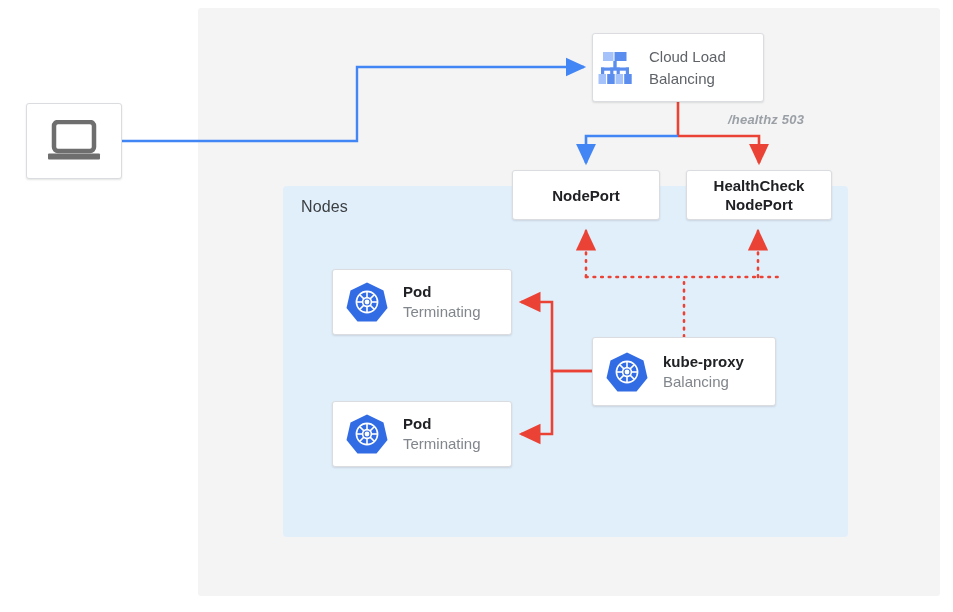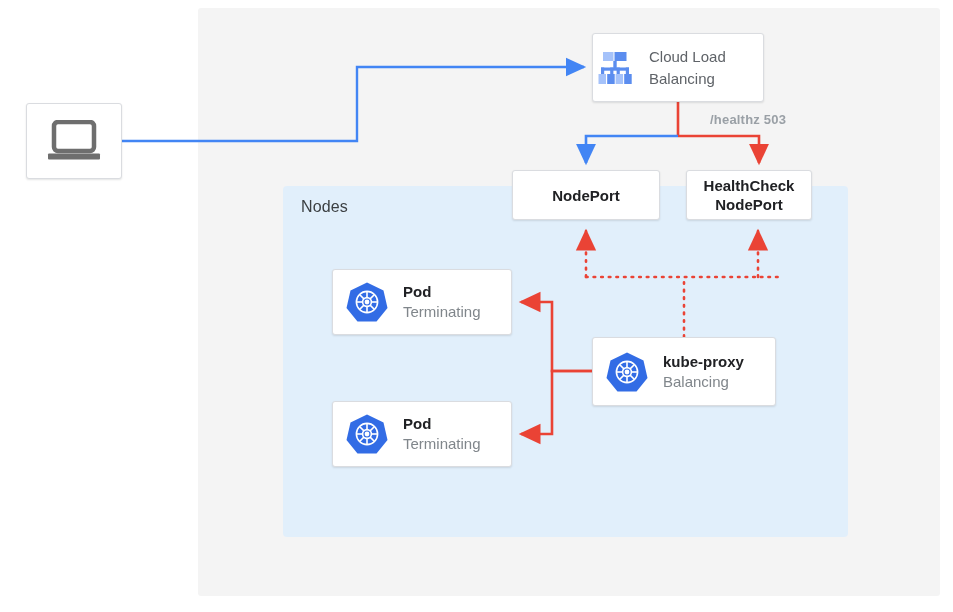--- a/index.html
+++ b/index.html
@@ -79,21 +79,21 @@
     font-size: 15px;
     line-height: 22px;
     color: #5f6368;
   }
 
   
   .nodeport-box {
     left: 512px; top: 170px; width: 148px; height: 50px;
   }
   .hc-nodeport-box {
-    left: 686px; top: 170px; width: 126px; height: 50px;
+    left: 686px; top: 170px; width: 146px; height: 50px;
   }
   .np-label {
     width: 100%;
     text-align: center;
     font-size: 15px;
     font-weight: bold;
     color: #202124;
     line-height: 19px;
   }
 
@@ -112,26 +112,27 @@
   }
   .box-sub {
     font-size: 15px;
     color: #80868b;
     line-height: 20px;
   }
 
   
   .healthz-label {
     position: absolute;
-    left: 710px;
+    left: 728px;
     top: 112px;
     font-size: 13px;
     font-weight: bold;
     color: #9aa0a6;
     letter-spacing: 0.2px;
+    font-style: italic;
   }
 
   
   .wires {
     position: absolute;
     left: 0; top: 0;
     width: 953px; height: 612px;
     pointer-events: none;
   }
 </style>

